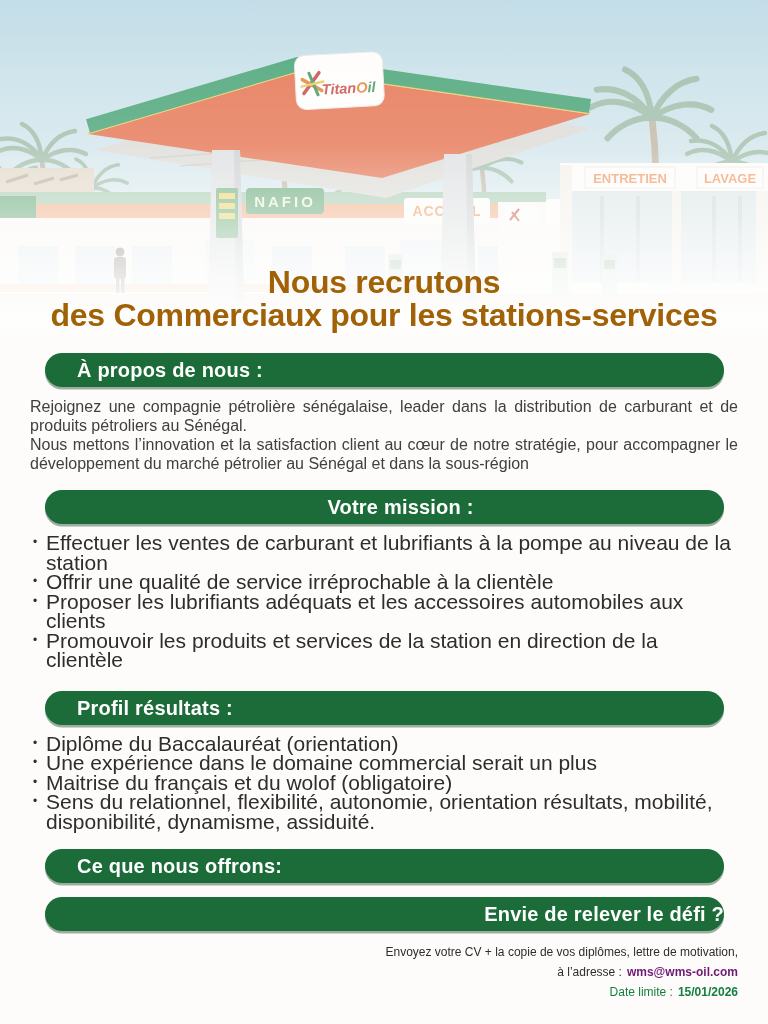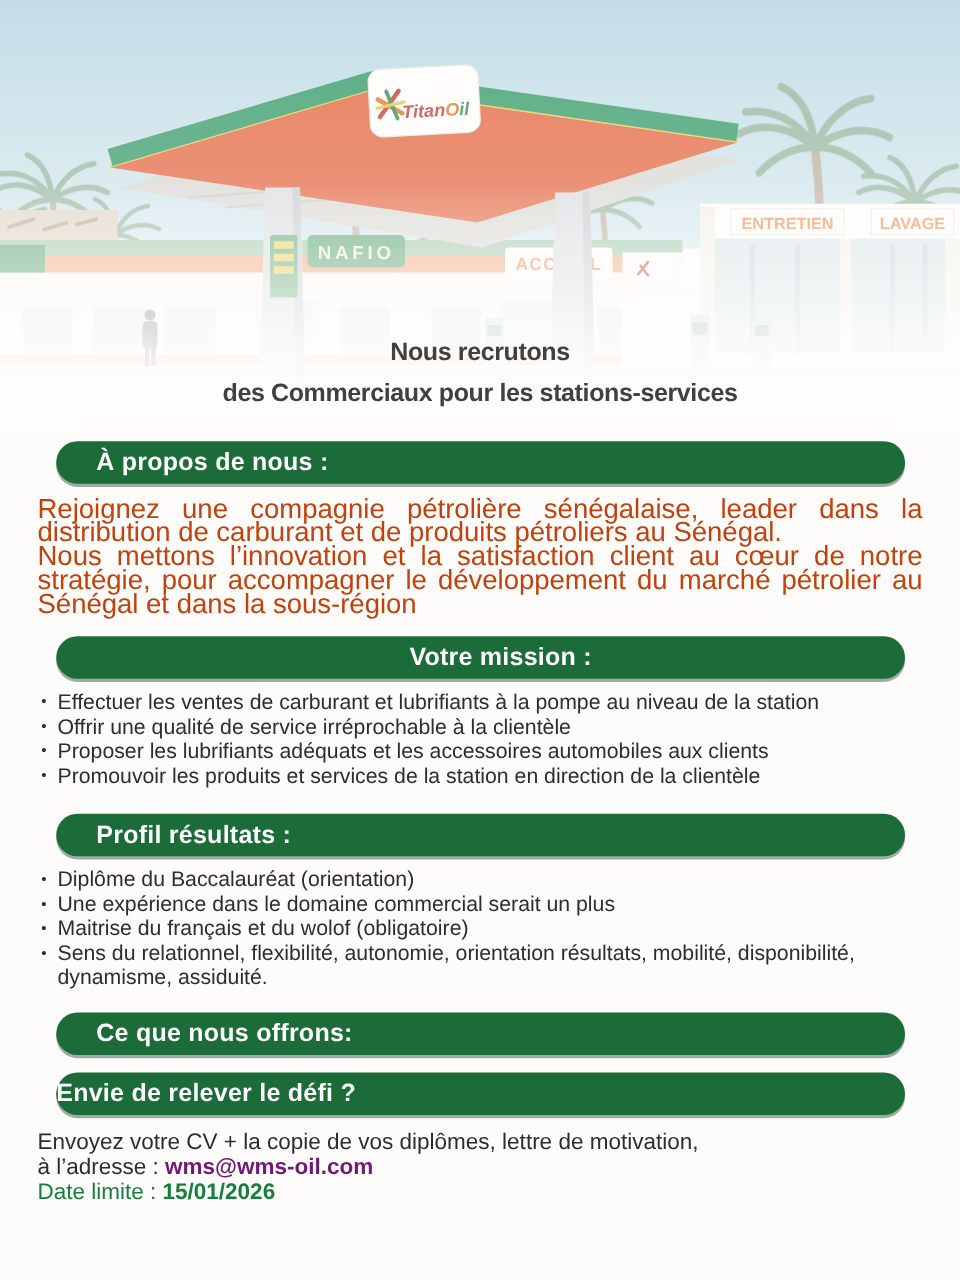--- a/index.html
+++ b/index.html
@@ -15,42 +15,42 @@
     background:linear-gradient(180deg,
       rgba(255,255,255,.20) 0%,
       rgba(255,255,255,.30) 42%,
       rgba(255,255,255,.58) 63%,
       rgba(255,255,255,.85) 80%,
       rgba(255,255,255,.97) 92%,
       #fdfcfa 100%);
   }
   .headline{
     position:absolute;left:0;right:0;top:266px;text-align:center;
-    font-weight:bold;font-size:20px;line-height:33px;color:#404040;letter-spacing:-.3px;
+    font-weight:bold;font-size:32px;line-height:33px;color:#a16207;letter-spacing:-.3px;
   }
   
   .content{padding:0 30px;}
   .pill{
     height:34px;line-height:34px;background:#1c6c39;color:#fff;
     border-radius:18px;font-size:20px;font-weight:bold;padding-left:32px;
     margin:0 14px 0 15px;box-shadow:0 2.5px 0 rgba(16,56,31,.40);
     letter-spacing:.2px;
   }
-  .pill.center{text-align:left;padding-left:0;}
+  .pill.center{text-align:right;padding-left:0;}
   .pill.m-about{margin-top:8px;}
   .pill.m-mission{margin-top:17px;text-align:center;}
   .pill.m-profile{margin-top:21px;}
   .pill.m-offer{margin-top:18px;}
   .pill.m-challenge{margin-top:14px;}
   .paras{margin-top:10px;}
-  .paras p{margin:0;text-align:justify;font-size:22px;line-height:19px;color:#c2410c;}
-  ul.bullets{list-style:none;margin:9px 0 0;padding:0;font-size:17px;line-height:19.5px;color:#2e2d2b;}
+  .paras p{margin:0;text-align:justify;font-size:16px;line-height:19px;color:#404040;}
+  ul.bullets{list-style:none;margin:9px 0 0;padding:0;font-size:21px;line-height:19.5px;color:#2e2d2b;}
   ul.bullets li{position:relative;padding-left:16px;}
   ul.bullets li::before{content:"•";position:absolute;left:3px;top:0;font-size:12px;line-height:19.5px;color:#2e2d2b;}
-  .footer{margin-top:11px;text-align:left;font-size:18px;line-height:20px;color:#2e2d2b;}
+  .footer{margin-top:11px;text-align:right;font-size:12px;line-height:20px;color:#2e2d2b;}
   .footer .email{font-weight:bold;color:#701a75;margin-left:5px;}
   .footer .deadline{color:#15803d;}
   .footer .date{font-weight:bold;margin-left:5px;}
 </style>
 </head>
 <body>
 
 <div class="poster">
 
   <div class="hero">

